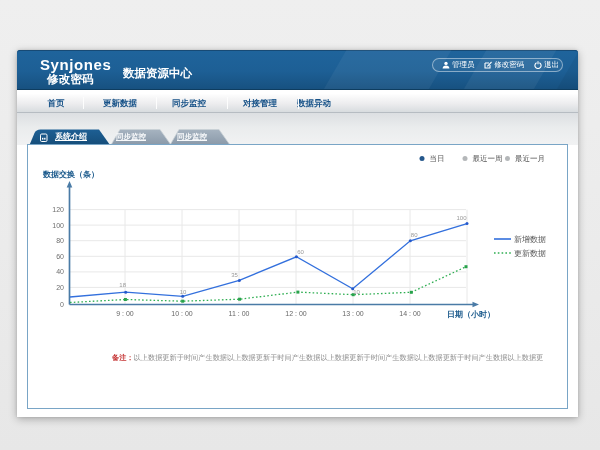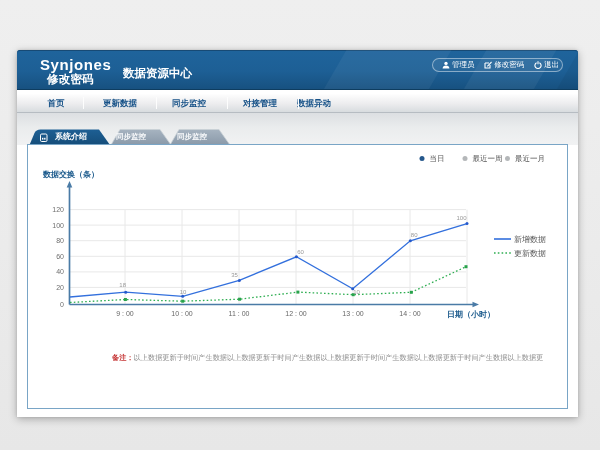--- a/index.html
+++ b/index.html
@@ -40,21 +40,21 @@
   .nav b { position:absolute; top:4px; font-size:8.5px; color:#175288;
            transform:translateX(-50%); white-space:nowrap; }
   .nsep { position:absolute; top:3px; width:1px; height:12px; background:#b4bac0;
           border-right:1px solid #fdfdfd; }
   
   .band { position:absolute; left:0; top:63px; width:561px; height:32px;
           background:linear-gradient(180deg,#dcdfe2 0%,#eaeced 45%,#f1f2f3 100%); }
   
   .tabsvg { position:absolute; left:0; top:77px; }
   .tabtxt { position:absolute; font-size:8px; font-weight:bold; color:#fff;
-            transform:translateX(-50%); white-space:nowrap; }
+            transform:translateX(-50%); white-space:nowrap;text-decoration:underline; }
   
   .panel { position:absolute; left:10px; top:94px; width:541px; height:265px;
            background:#fff; border:1px solid #79a5c6; }
   .note { position:absolute; left:47px; top:303px; font-size:7.2px; color:#8d8d8d;
           white-space:nowrap; }
   .note b { color:#c53434; font-weight:bold;margin-left:48px; }
   .chart { position:absolute; left:0; top:0; width:561px; height:367px; }
 </style>
 </head>
 <body>

